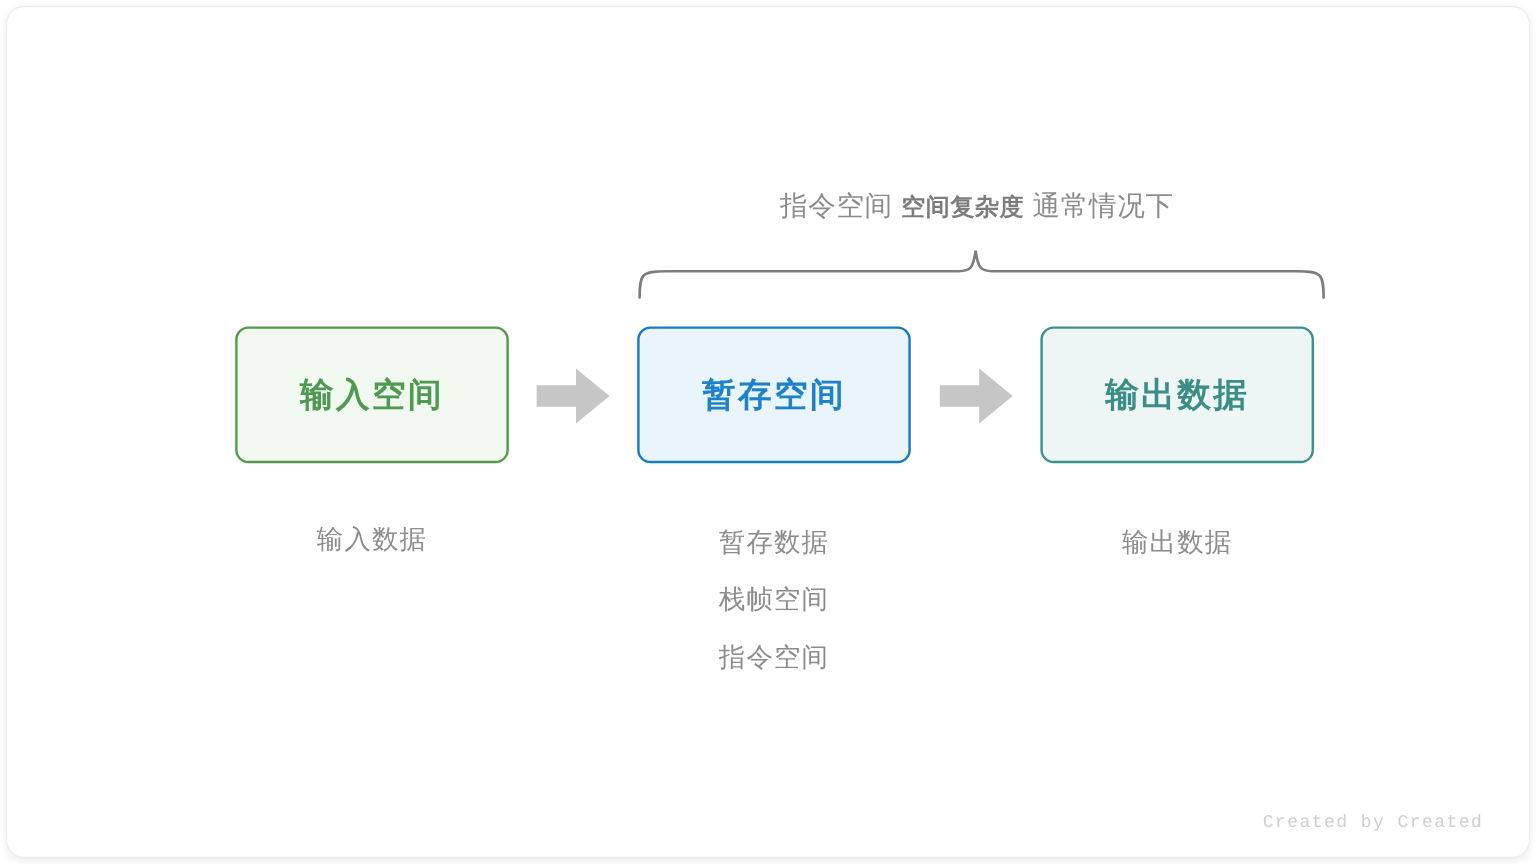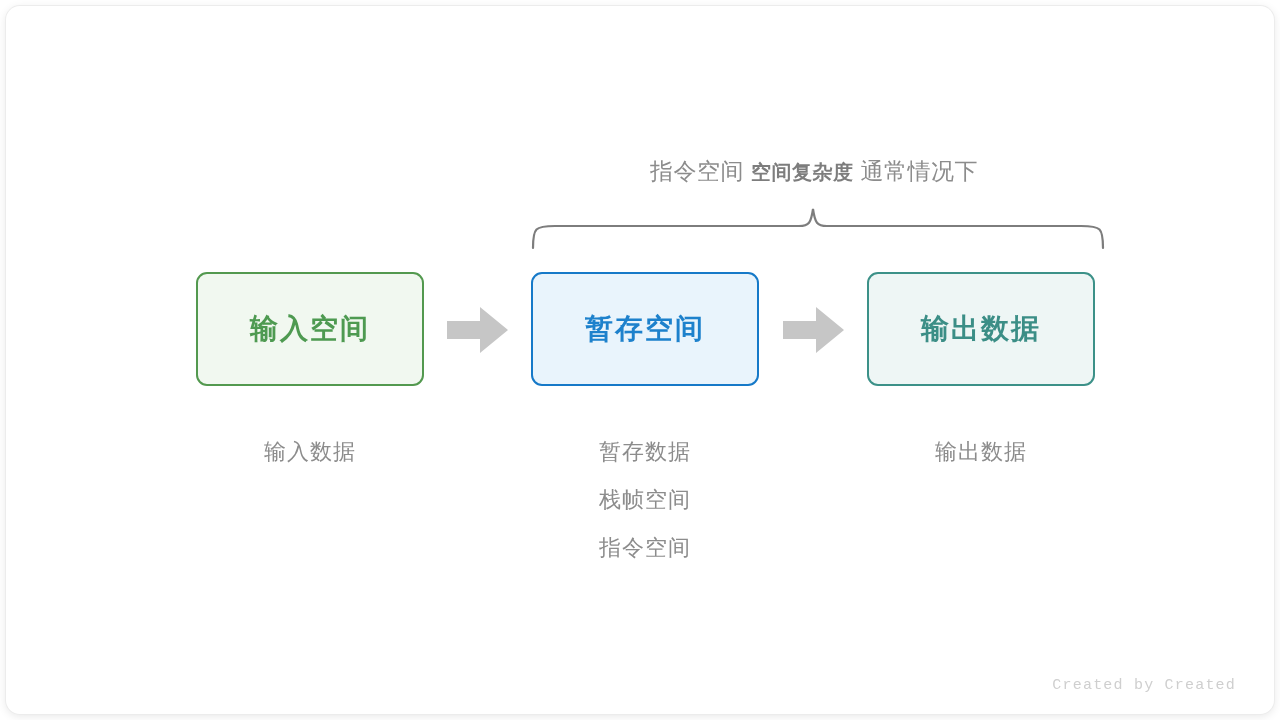--- a/index.html
+++ b/index.html
@@ -111,21 +111,21 @@
   .caption-col {
     position: absolute;
     top: 422px;
     width: 228px;
     text-align: center;
     color: #8c8c8c;
     font-size: 22px;
     line-height: 48px;
     letter-spacing: 1px;
   }
-  #caption-input  { left: 190px; }
+  #caption-input  { left: 190px; font-family: Liberation Mono, monospace; }
   #caption-temp   { left: 525px; }
   #caption-output { left: 861px; }
 
   
   #footer {
     position: absolute;
     right: 38px;
     bottom: 20px;
     color: #cfcfcf;
     font-family: "Liberation Mono", "DejaVu Sans Mono", monospace;

